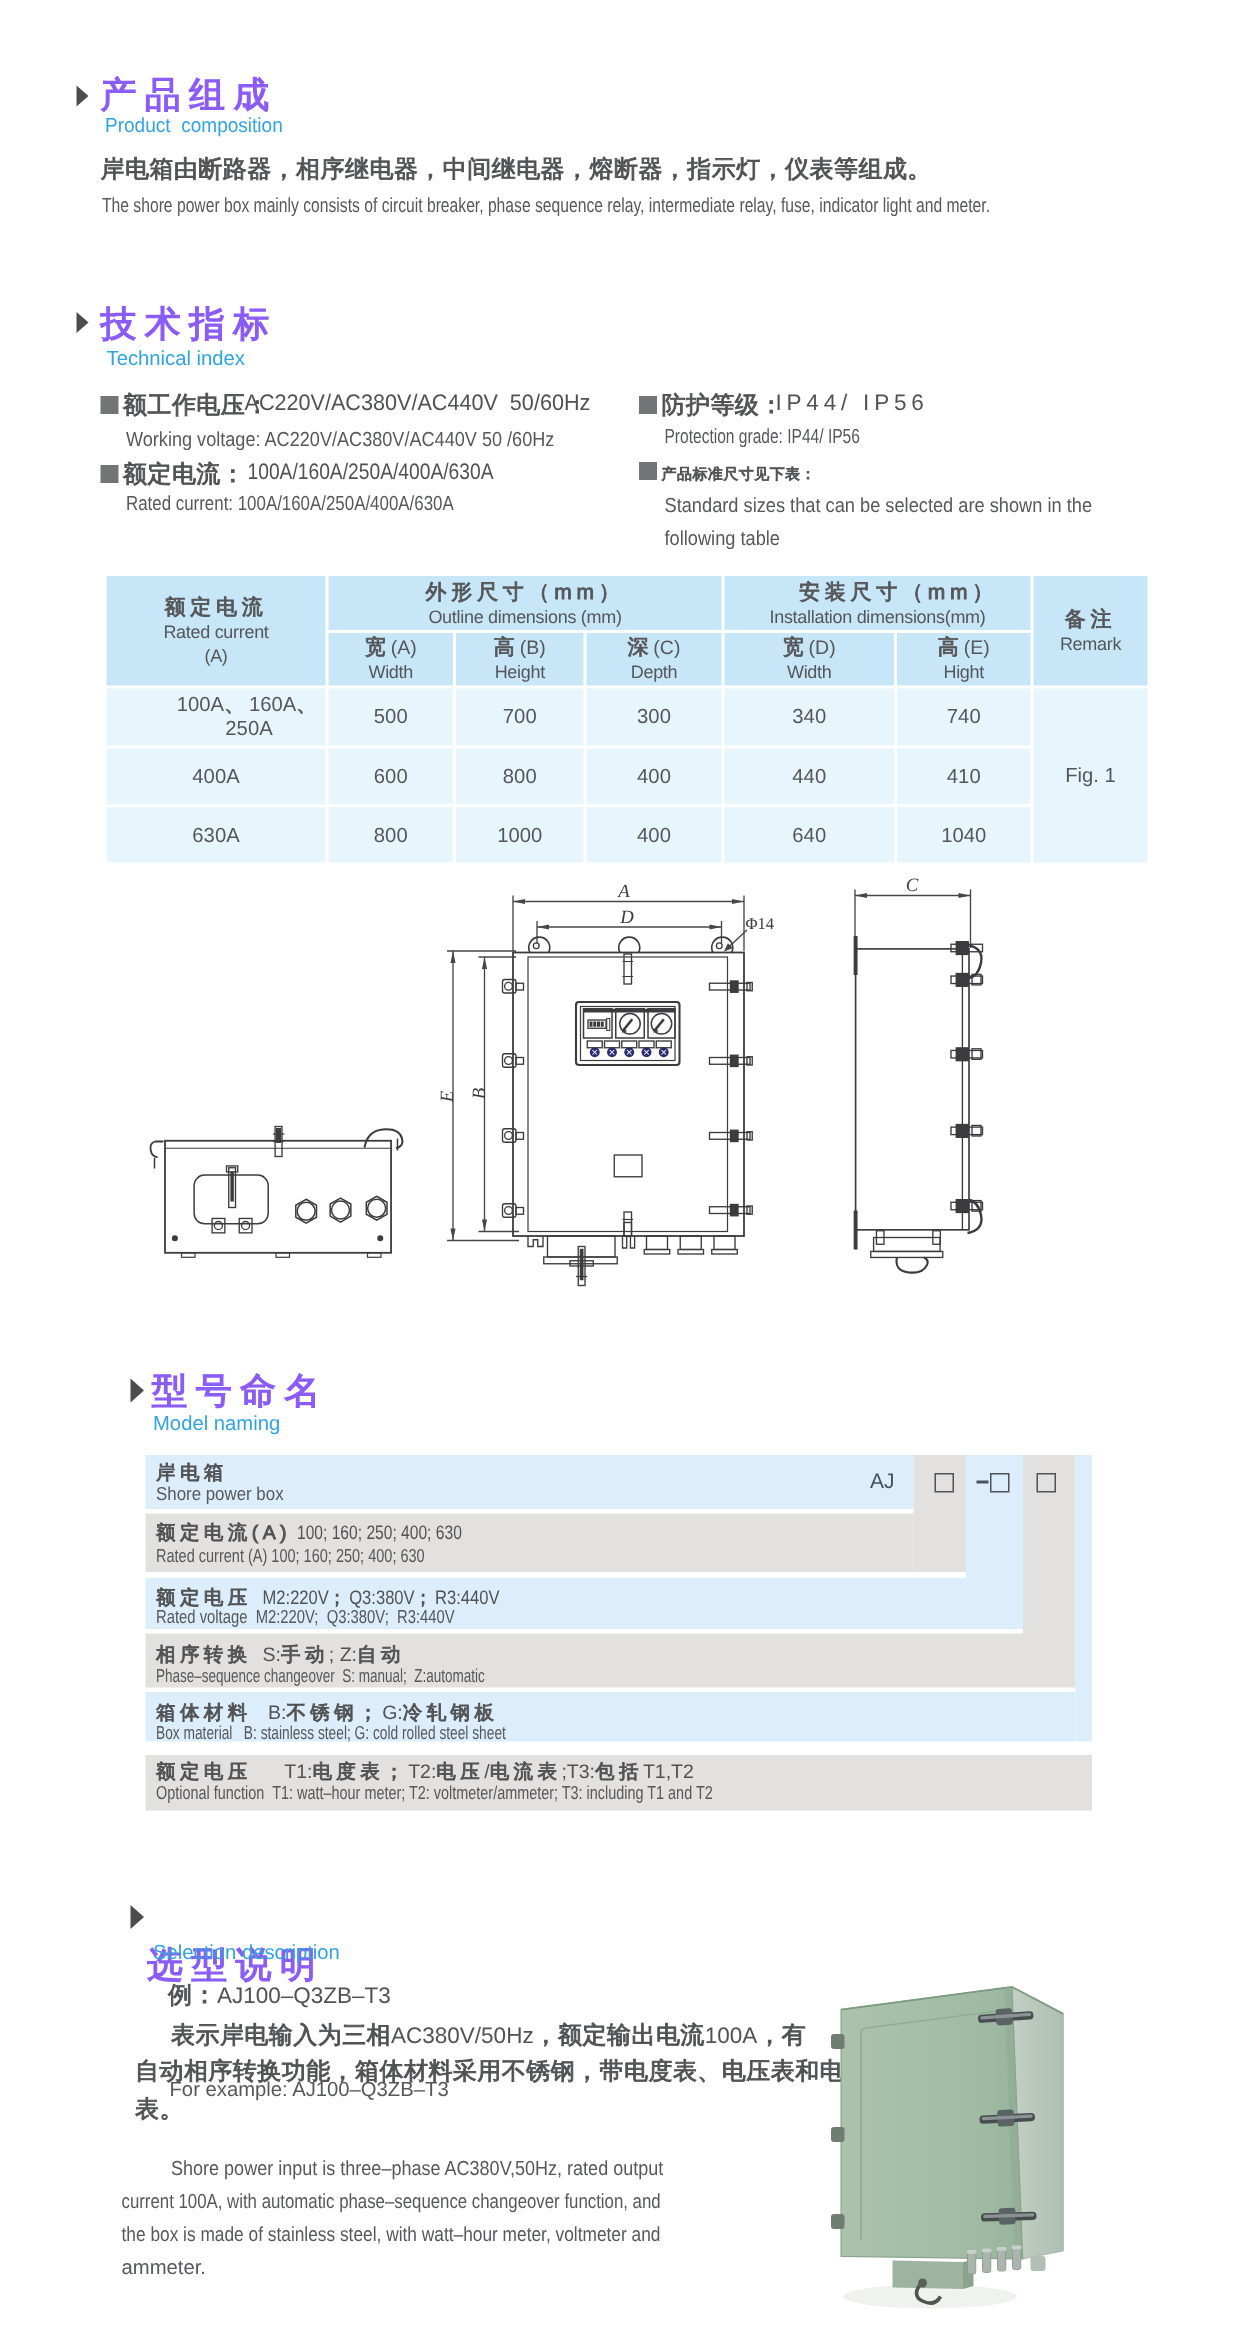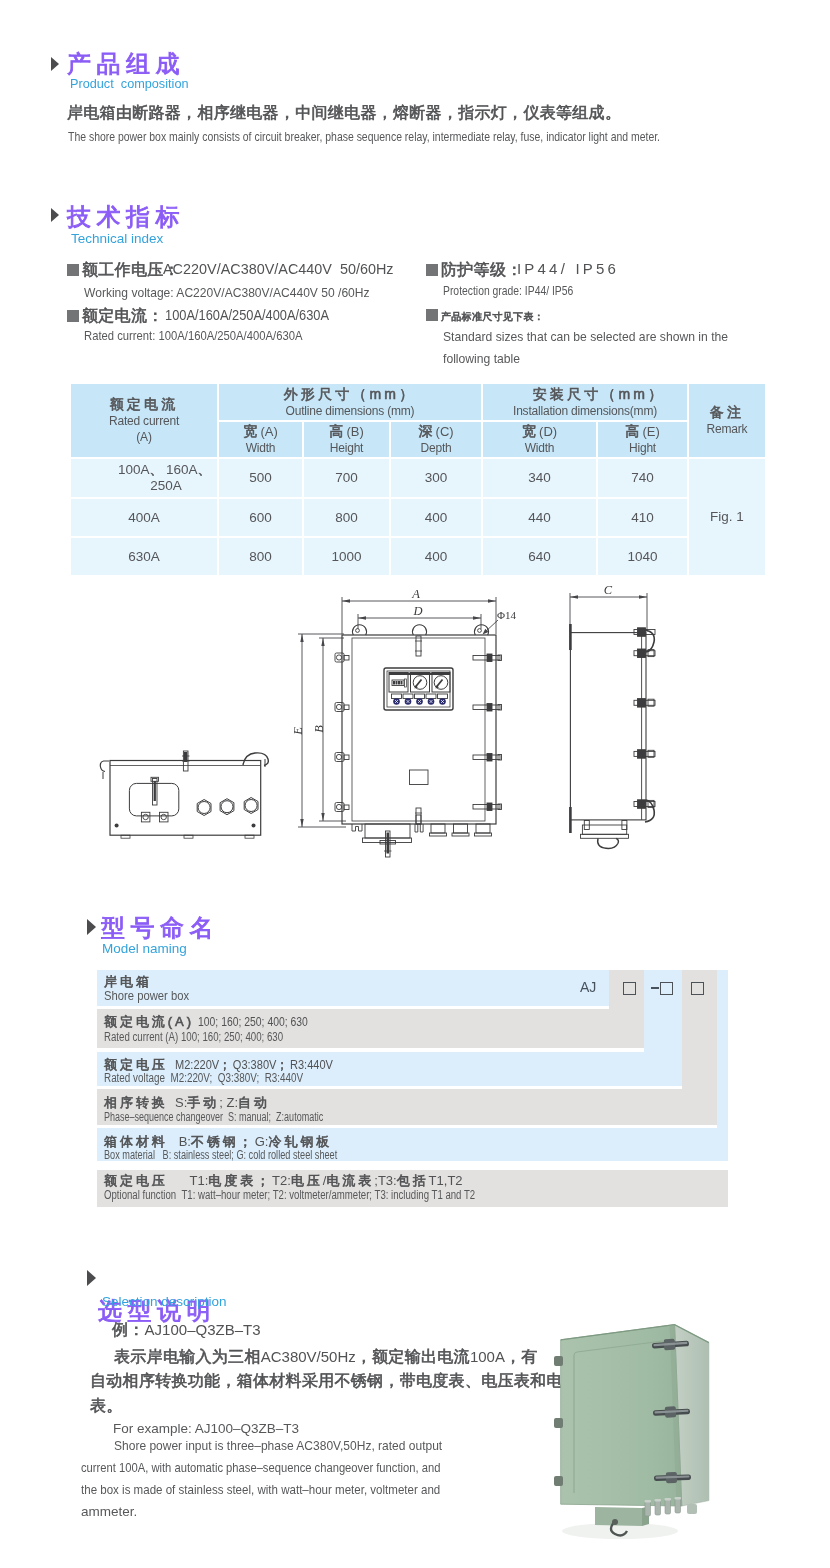--- a/index.html
+++ b/index.html
@@ -435,21 +435,21 @@
 <div class="abs sub" style="left:102px;top:1294px;">Selection description</div>
 
 <div class="abs body15" style="left:112px;top:1320px;"><span class="zb">例：</span>AJ100–Q3ZB–T3</div>
 
 <div class="abs body15" style="left:114px;top:1347px;"><span class="zb">表示岸电输入为三相</span>AC380V/50Hz<span class="zb">，额定输出电流</span>100A<span class="zb">，有</span></div>
 
 <div class="abs body15" style="left:90px;top:1371px;"><span class="zb">自动相序转换功能，箱体材料采用不锈钢，带电度表、电压表和电流</span></div>
 
 <div class="abs body15" style="left:90px;top:1396px;"><span class="zb">表。</span></div>
 
-<div class="abs body13" style="left:113px;top:1421px;">For example: AJ100–Q3ZB–T3</div>
+<div class="abs body13" style="left:113px;top:1385px;">For example: AJ100–Q3ZB–T3</div>
 
 <div class="abs body13" style="left:114px;top:1438px;transform:scaleX(.89);">Shore power input is three–phase AC380V,50Hz, rated output</div>
 
 <div class="abs body13" style="left:81px;top:1460px;transform:scaleX(.83);">current 100A, with automatic phase–sequence changeover function, and</div>
 
 <div class="abs body13" style="left:81px;top:1482px;transform:scaleX(.855);">the box is made of stainless steel, with watt–hour meter, voltmeter and</div>
 
 <div class="abs body13" style="left:81px;top:1504px;">ammeter.</div>
 
 <svg class="abs" style="left:545px;top:1315px;" width="200" height="240" viewBox="0 0 200 240">

